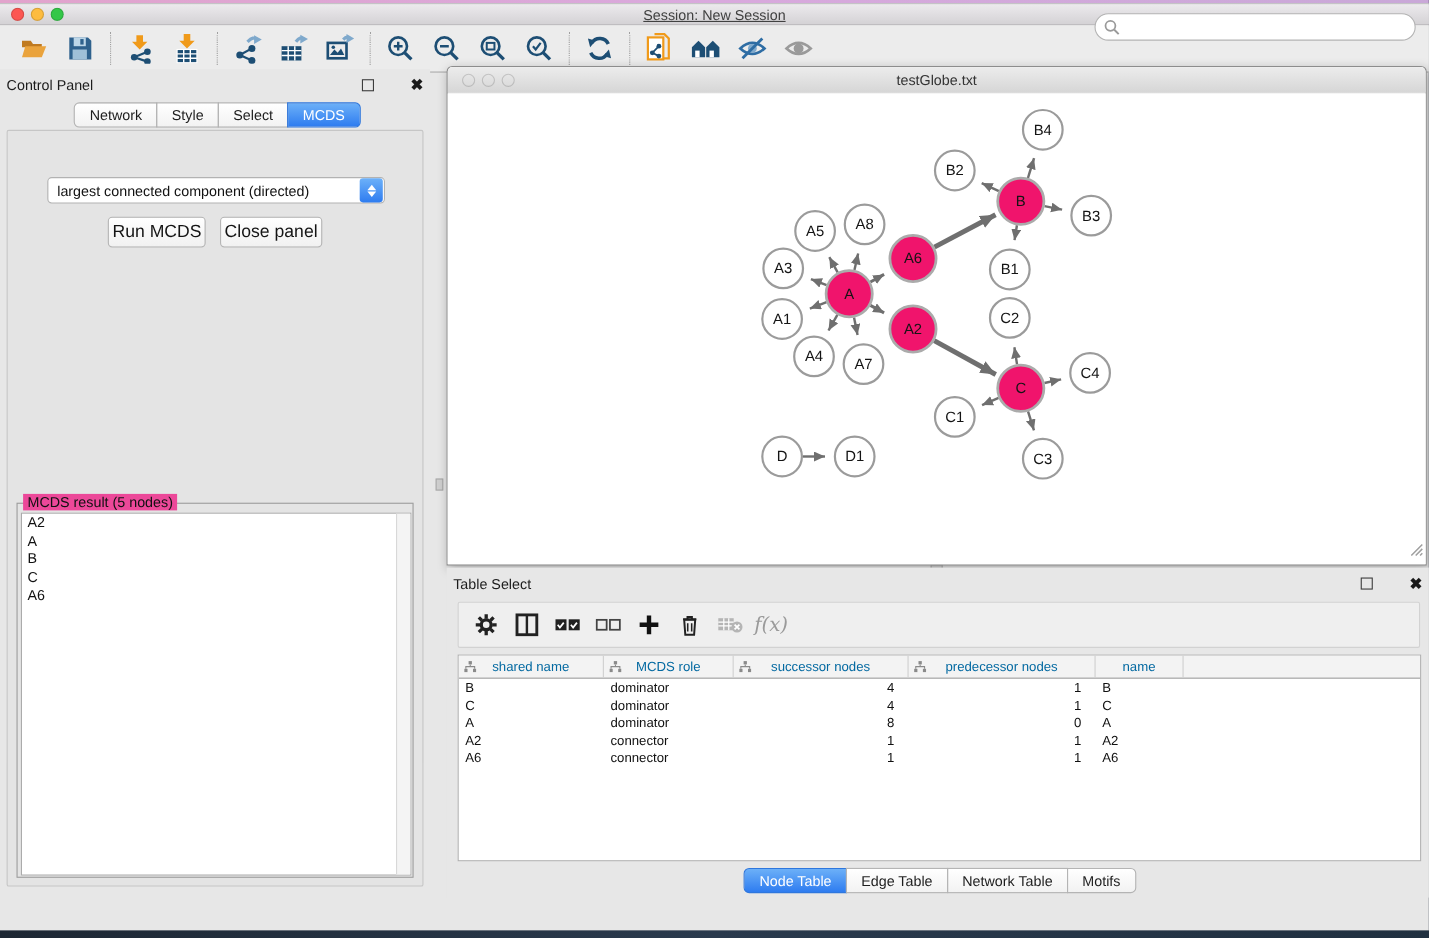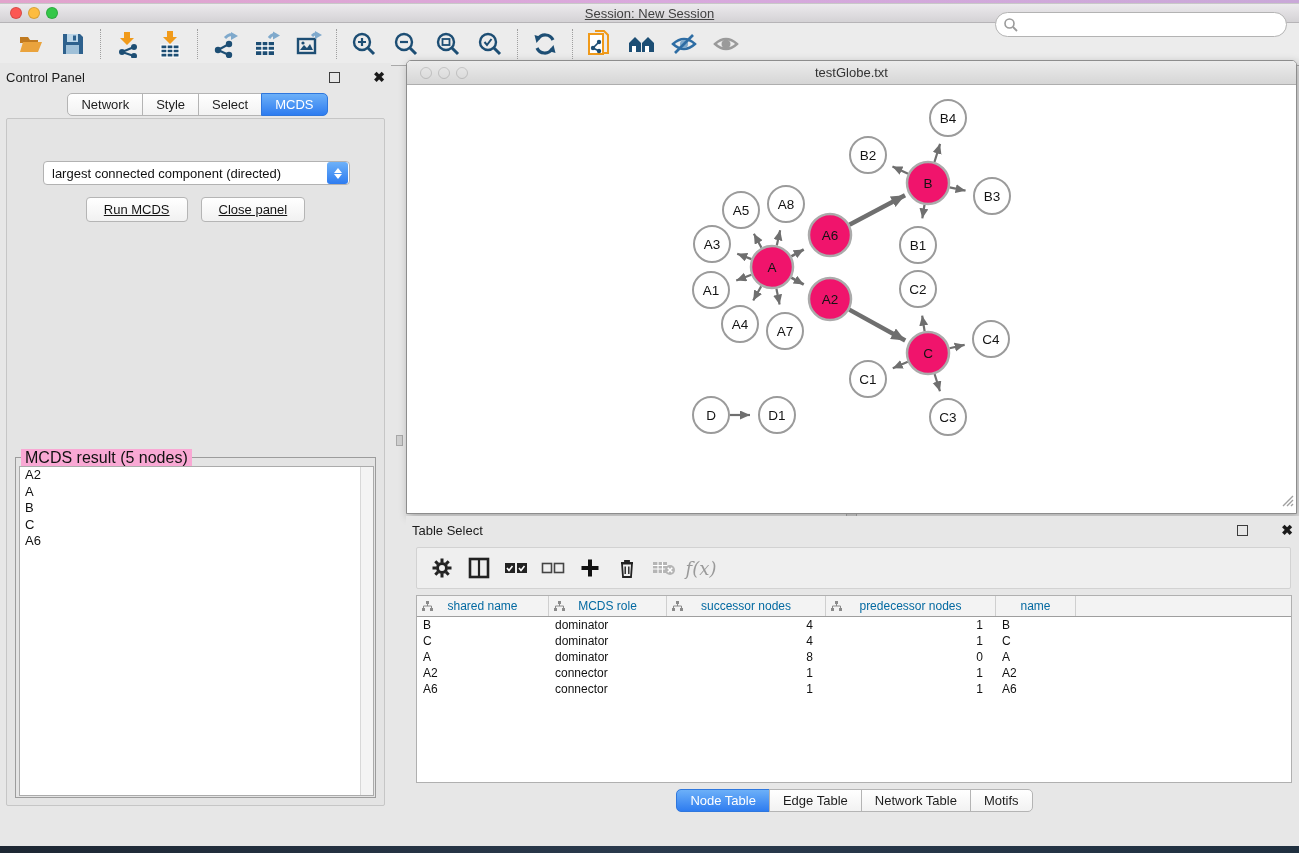--- a/index.html
+++ b/index.html
@@ -56,25 +56,25 @@
     background:#fff; border:1px solid #b2b2b2; border-radius:4px; display:flex; align-items:center; }
   #opt-select .val { flex:1; font-size:13px; color:#111; padding-left:8px; white-space:nowrap; }
   #opt-select .stepper { width:21px; height:22px; border-radius:3px; margin-right:1px;
     background:linear-gradient(#6db1f9,#2e7cf0); display:flex; flex-direction:column;
     align-items:center; justify-content:center; gap:1px; }
   .chev { width:0; height:0; border-left:4px solid transparent; border-right:4px solid transparent; }
   .chev.up { border-bottom:5px solid #fff; } .chev.down { border-top:5px solid #fff; }
   #cp-buttons { position:absolute; left:0; top:78px; width:100%; display:flex;
     justify-content:center; gap:13px; }
   .mac-btn { background:linear-gradient(#ffffff,#f1f1f1); border:1px solid #b5b5b5;
-    border-radius:4px; font-size:13px; color:#141414; padding:4px 17px; font-family:inherit;text-decoration:underline; }
+    border-radius:4px; font-size:16px; color:#141414; padding:4px 3px; font-family:inherit; }
   #mcds-result { position:absolute; left:8px; top:338px; width:361px; height:341px;
     border:1px solid #9c9c9c; }
-  #mcds-legend { position:absolute; left:5px; top:-9px; background:#f9a8d4;
-    padding:0 4px; font-size:16px; color:#111; }
+  #mcds-legend { position:absolute; left:5px; top:-9px; background:#ec4899;
+    padding:0 4px; font-size:13px; color:#111; }
   #mcds-list { position:absolute; left:3px; top:8px; width:355px; height:330px;
     background:#fff; border:1px solid #ababab; font-size:13px; color:#111; }
   #mcds-list .item { padding:0 5px; height:16.5px; line-height:16.5px; }
   #mcds-scroll { position:absolute; right:0; top:0; width:13px; height:100%;
     background:#f4f4f4; border-left:1px solid #d8d8d8; }
 
   
   #vsplit-handle { left:396px; top:431px; width:7px; height:11px; background:#cfcfcf;
     border:1px solid #a8a8a8; }
   #hsplit-handle { left:846px; top:509px; width:11px; height:7px; background:#d6d6d6;

